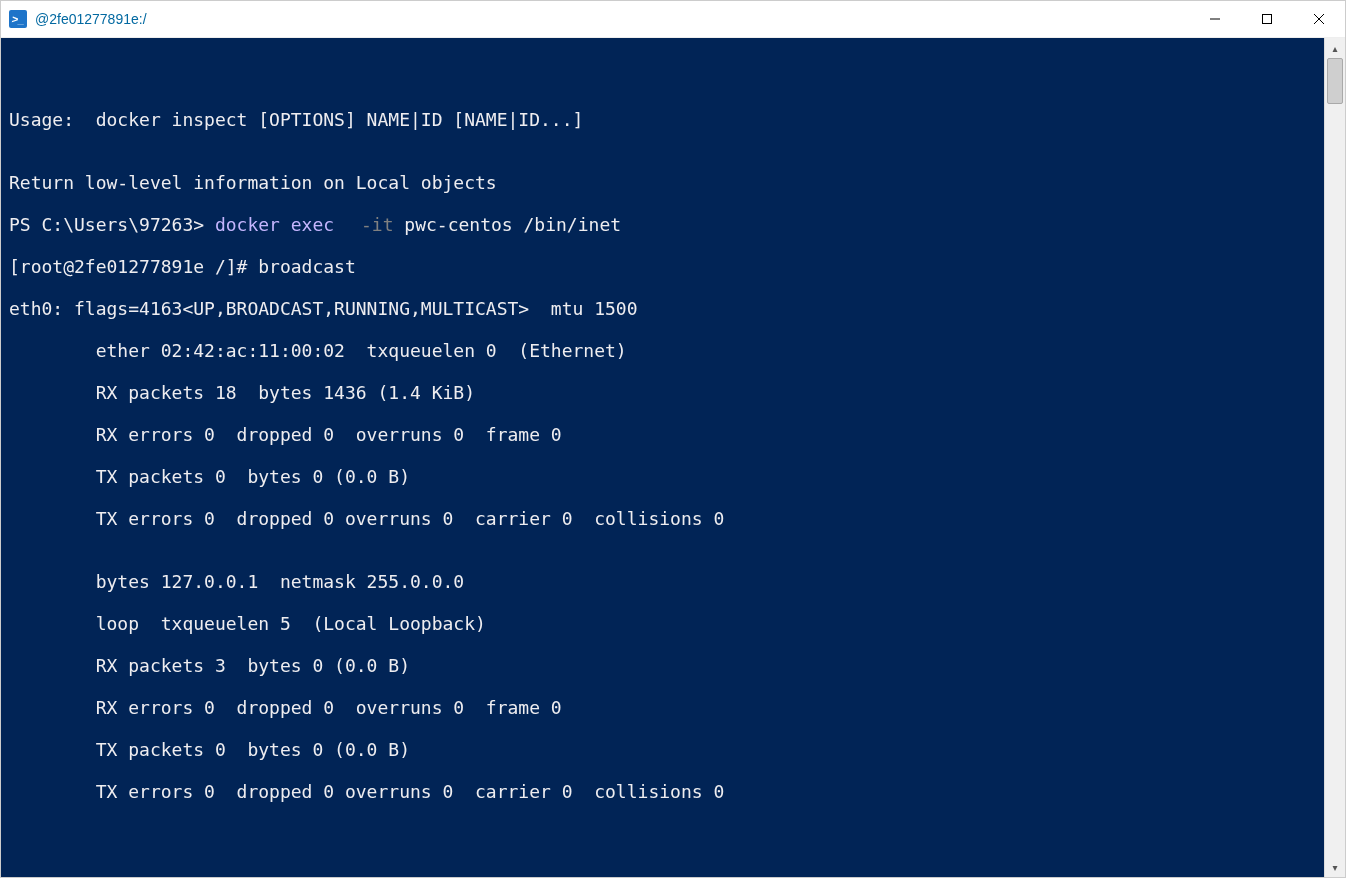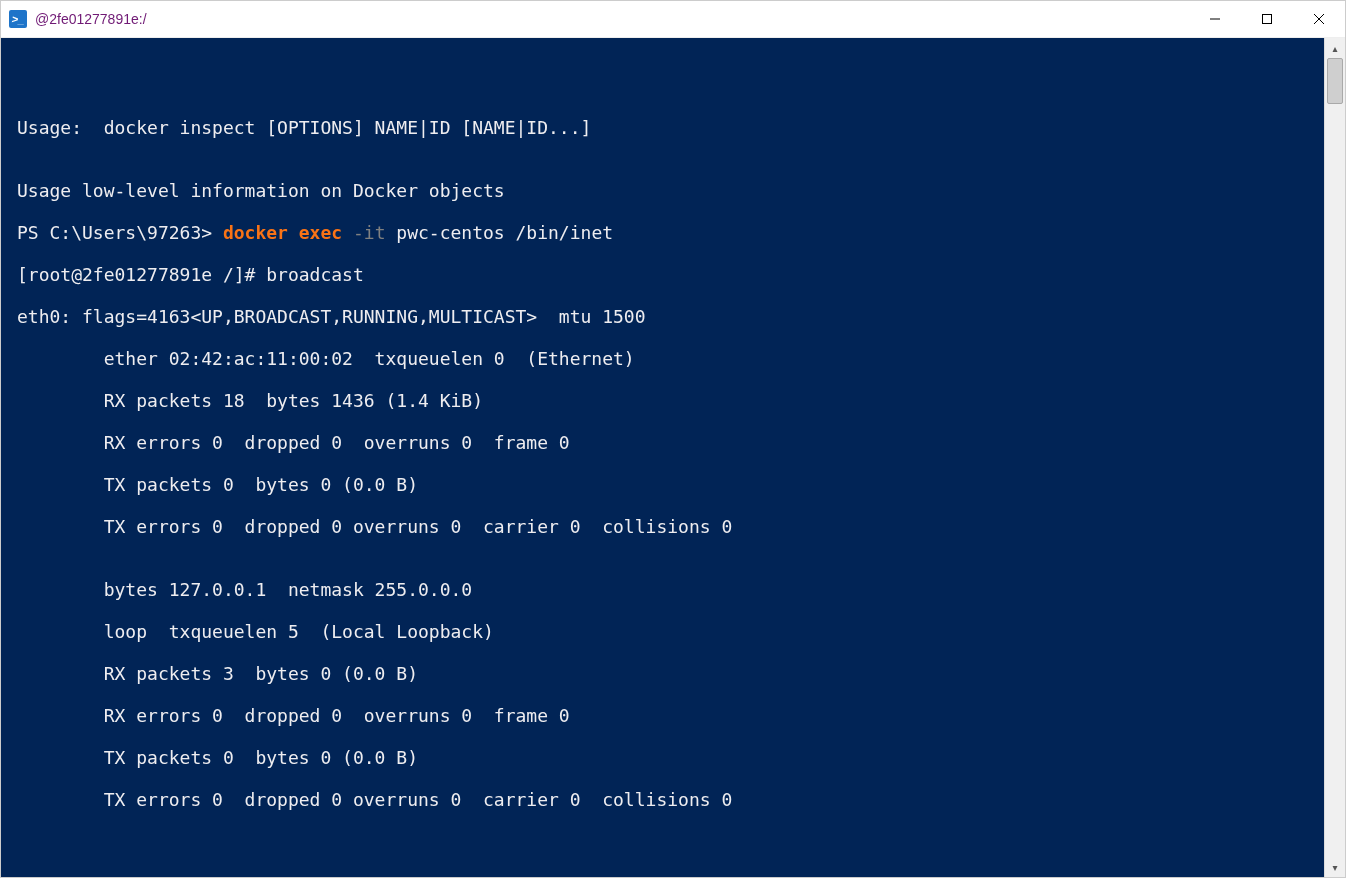--- a/index.html
+++ b/index.html
@@ -1,33 +1,33 @@
 <!DOCTYPE html>
 <html><head>
 <meta charset="utf-8">
 <style>
   html,body{margin:0;padding:0;height:100%;font-family:Segoe UI,Arial,sans-serif;background:#fff;}
   .window{width:1346px;height:878px;display:flex;flex-direction:column;box-sizing:border-box;border:1px solid #ccc;}
   .titlebar{height:36px;background:#fff;display:flex;align-items:center;justify-content:space-between;border-bottom:1px solid #eee;}
   .title-left{display:flex;align-items:center;padding-left:8px;gap:8px;}
   .ps-icon{width:18px;height:18px;background:#1e74c9;display:flex;align-items:center;justify-content:center;color:#fff;font-size:11px;font-weight:bold;border-radius:2px;}
   .ps-icon span{transform:skewX(-10deg);}
-  .title-text{font-size:14px;color:#701a75;}
+  .title-text{font-size:14px;color:#0369a1;}
   .win-controls{display:flex;height:100%;}
   .win-btn{width:52px;height:100%;display:flex;align-items:center;justify-content:center;background:#fff;}
   .win-btn svg{width:12px;height:12px;stroke:#000;stroke-width:1;fill:none;}
   .body-row{flex:1;display:flex;min-height:0;}
-  .terminal{flex:1;background:#012456;color:#eeedf0;font-family:"NSimSun","SimSun","Consolas",monospace;font-size:18px;line-height:21px;padding:16px;overflow:hidden;white-space:pre;}
+  .terminal{flex:1;background:#012456;color:#eeedf0;font-family:"NSimSun","SimSun","Consolas",monospace;font-size:18px;line-height:21px;padding:8px;overflow:hidden;white-space:pre;}
   .scrollbar{width:20px;background:#f0f0f0;position:relative;border-left:1px solid #dcdcdc;}
   .sb-arrow{position:absolute;left:0;width:100%;height:20px;display:flex;align-items:center;justify-content:center;color:#555;font-size:10px;}
   .sb-arrow.up{top:0;}
   .sb-arrow.down{bottom:0;}
   .sb-thumb{position:absolute;left:2px;right:2px;top:20px;height:44px;background:#cfcfcf;border:1px solid #a9a9a9;border-radius:2px;}
-  .t-yellow{color:#f97316;font-weight:bold;}
-  .t-gray{color:#808080;}
+  .t-yellow{color:#c4b5fd;}
+  .t-gray{color:#808080;margin-left:16px;}
   .t-line{display:block;}
   .terminal-inner{padding:0 0 0 0;}
 </style>
 </head>
 <body>
 
 <div class="window">
   <div class="titlebar">
     <div class="title-left">
       <div class="ps-icon">
@@ -53,21 +53,21 @@
           </svg>
       </div>
     </div>
   </div>
 
   <div class="body-row">
     <div class="terminal">
       <div class="terminal-inner">
 <span class="t-line">Usage:  docker inspect [OPTIONS] NAME|ID [NAME|ID...]</span>
 <span class="t-line"></span>
-<span class="t-line">Usage low-level information on Docker objects</span>
+<span class="t-line">Return low-level information on Local objects</span>
 <span class="t-line"><span>PS C:\Users\97263&gt; </span><span class="t-yellow">docker </span><span class="t-yellow">exec </span><span class="t-gray">-it </span><span>pwc-centos /bin/inet</span></span>
 <span class="t-line">[root@2fe01277891e /]# broadcast</span>
 <span class="t-line">eth0: flags=4163&lt;UP,BROADCAST,RUNNING,MULTICAST&gt;  mtu 1500</span>
 <span class="t-line">        ether 02:42:ac:11:00:02  txqueuelen 0  (Ethernet)</span>
 <span class="t-line">        RX packets 18  bytes 1436 (1.4 KiB)</span>
 <span class="t-line">        RX errors 0  dropped 0  overruns 0  frame 0</span>
 <span class="t-line">        TX packets 0  bytes 0 (0.0 B)</span>
 <span class="t-line">        TX errors 0  dropped 0 overruns 0  carrier 0  collisions 0</span>
 <span class="t-line"></span>
 <span class="t-line">        bytes 127.0.0.1  netmask 255.0.0.0</span>

